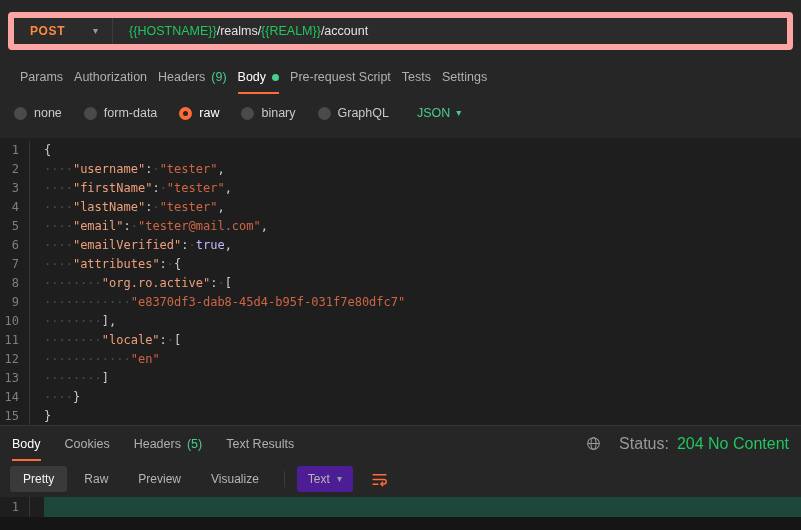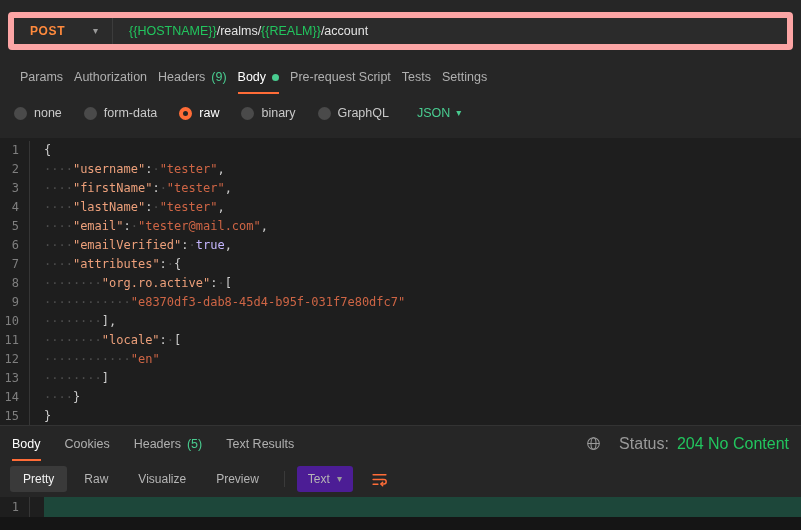--- a/index.html
+++ b/index.html
@@ -244,22 +244,22 @@
         </svg>
       </span>
       <span class="status-label">Status:</span>
       <span class="status-value">204 No Content</span>
     </div>
   </div>
 
   <div class="resp-toolbar">
     <div class="view-tab active"><span>Pretty</span></div>
     <div class="view-tab"><span>Raw</span></div>
+    <div class="view-tab"><span>Preview</span></div>
     <div class="view-tab"><span>Visualize</span></div>
-    <div class="view-tab"><span>Preview</span></div>
     <div class="tb-sep"></div>
     <div class="fmt-select">
         <span>Text</span>
         <span class="chev">▾</span>
       </div>
     <div class="wrap-btn">
       <svg width="17" height="17" viewBox="0 0 16 16" fill="none">
         <path d="M2 3.5h12" stroke="#ff6c37" stroke-width="1.4" stroke-linecap="round"></path>
         <path d="M2 8h8.5" stroke="#ff6c37" stroke-width="1.4" stroke-linecap="round"></path>
         <path d="M2 12.5h4.5" stroke="#ff6c37" stroke-width="1.4" stroke-linecap="round"></path>

